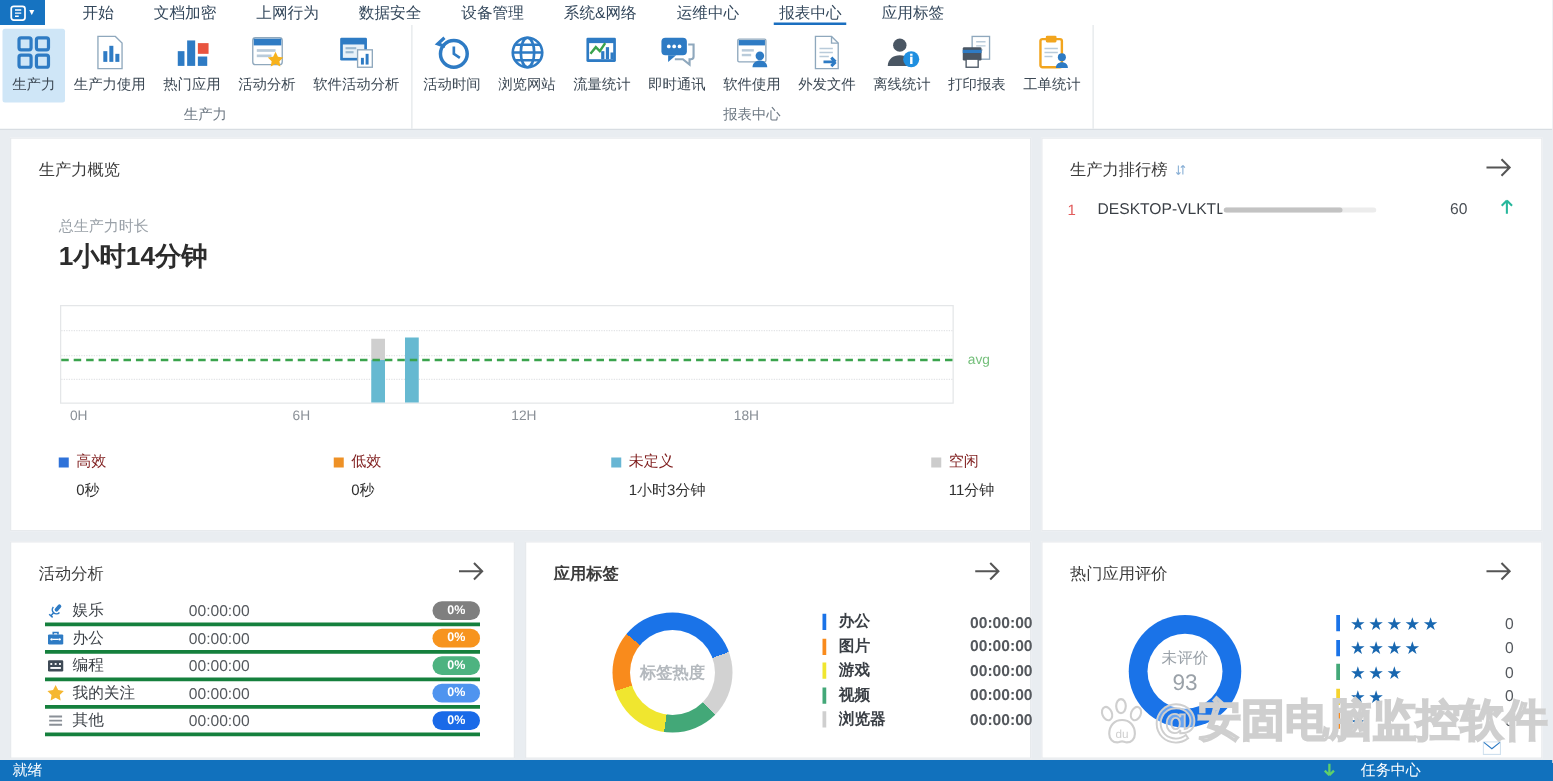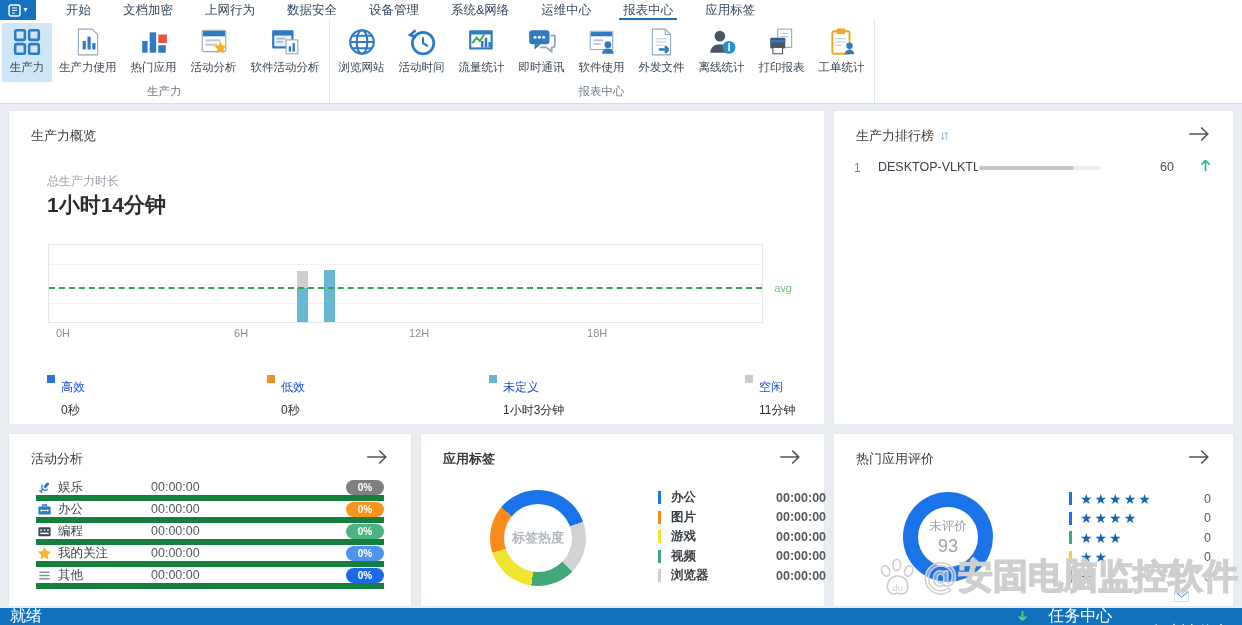--- a/index.html
+++ b/index.html
@@ -47,37 +47,37 @@
               border:1px solid #e4e6e8; background:#fff; }
   .grid-line { position:absolute; left:0; right:0; height:0; border-top:1px dotted #e2e4e6; }
   .avg-line { position:absolute; left:0; right:0; height:0; border-top:2px dashed #3aa34d; }
   .avg-label { position:absolute; right:-30px; top:-7px; font-size:11px; color:#76c07c; }
   .ov-bar-seg { position:absolute; width:11px; }
   .ov-axis { position:absolute; left:39px; top:216px; width:715px; height:14px; }
   .ov-tick { position:absolute; transform:translateX(-50%); font-size:11px; color:#8a9097; }
   .ov-legend-item { position:absolute; }
   .ov-legend-name { font-size:12px; color:#6b7publicity278; display:flex; align-items:center; gap:6px; }
   .ov-sq { width:8px; height:8px; display:inline-block; }
-  .ov-legend-name span.t { font-size:12px; color:#1d4ed8;margin-top:18px; }
+  .ov-legend-name span.t { font-size:12px; color:#7f1d1d; }
   .ov-legend-val { font-size:12px; color:#2f2f2f; margin:6px 0 0 14px; }
 
   
   #p-ranking { left:833px; top:110px; width:401px; height:315px; }
   .rk-row { position:absolute; left:0; top:46px; width:100%; height:24px; }
   .rk-rank { position:absolute; left:20px; top:4px; font-size:12px; color:#e15b5b; }
   .rk-name { position:absolute; left:44px; top:3px; font-size:12.5px; color:#3a3f45; width:100px;
              white-space:nowrap; overflow:hidden; }
   .rk-bar { position:absolute; left:145px; top:9px; width:122px; height:4px; background:#ececec; border-radius:2px; }
   .rk-fill { height:4px; background:#c3c3c3; border-radius:2px; }
   .rk-val { position:absolute; left:326px; top:3px; font-size:12.5px; color:#4a4f55; }
   .rk-trend { position:absolute; left:366px; top:1px; }
 
   
   #p-activity { left:8px; top:433px; width:404px; height:174px; }
-  .ac-row { position:absolute; left:27px; right:27px; height:22px; border-bottom:6px solid #15803d;
+  .ac-row { position:absolute; left:27px; right:27px; height:22px; border-bottom:3px solid #15803d;
             display:flex; align-items:center; }
   .ac-ic { width:16px; height:16px; margin-right:6px; display:flex; align-items:center; justify-content:center; }
   .ac-ic svg { width:15px; height:15px; }
   .ac-label { font-size:12.5px; color:#3a3f45; width:85px; }
   .ac-time { font-size:12.5px; color:#55595e; position:absolute; left:115px; }
   .ac-badge { position:absolute; right:0; min-width:38px; height:15px; border-radius:8px; color:#fff;
               font-size:10px; display:flex; align-items:center; justify-content:center; font-weight:bold; }
 
   
   #p-tags { left:420px; top:433px; width:405px; height:174px;font-weight:bold; }
@@ -101,21 +101,21 @@
 
   
   .watermark { position:absolute; left:878px; top:548px; width:360px; height:56px; display:flex;
                align-items:center; gap:4px; pointer-events:none; z-index:20; }
   .wm-text { font-size:35px; font-weight:bold; color:rgba(255,255,255,0.35);
              -webkit-text-stroke:1.5px #cfcfcf; letter-spacing:0px; white-space:nowrap;
              font-family:"DejaVu Sans",sans-serif; }
 
   
   .statusbar { position:absolute; left:0; bottom:0; width:100%; height:17px; background:#1171bd;
-               color:#fff; font-size:16px; display:flex; align-items:center; }
+               color:#fff; font-size:12px; display:flex; align-items:center; }
   .sb-left { padding-left:10px; }
   .sb-right { margin-left:auto; display:flex; align-items:center; gap:6px; padding-right:12px; }
   .sb-item { display:flex; align-items:center; gap:20px; cursor:pointer; }
   .sb-item + .sb-item { margin-left:14px;flex-direction:column; }
 </style>
 </head>
 <body>
 
 <div class="stage">
 
@@ -209,38 +209,38 @@
             <div class="rlabel">软件活动分析</div>
           </div>
         </div>
         <div class="rgroup-label">生产力</div>
       </div>
       <div class="rgroup">
         <div class="rgroup-buttons">
           <div class="rbtn">
             <div class="ric">
               <svg viewBox="0 0 28 28">
+                <circle cx="15" cy="15" r="10" fill="none" stroke="#2e7bc4" stroke-width="2.6"></circle>
+                <path d="M15 9.5V15l4.5 3" stroke="#2e7bc4" stroke-width="2" fill="none"></path>
+                <path d="M8 3L3 7.5l5.5 2" fill="none" stroke="#2e7bc4" stroke-width="2.4"></path>
+              </svg>
+            </div>
+            <div class="rlabel">活动时间</div>
+          </div>
+          <div class="rbtn">
+            <div class="ric">
+              <svg viewBox="0 0 28 28">
                 <g stroke="#2e7bc4" stroke-width="2" fill="none">
                   <circle cx="14" cy="14" r="11"></circle>
                   <ellipse cx="14" cy="14" rx="5" ry="11"></ellipse>
                   <path d="M3.2 14h21.6M4.8 8.2h18.4M4.8 19.8h18.4"></path>
                 </g>
               </svg>
             </div>
             <div class="rlabel">浏览网站</div>
-          </div>
-          <div class="rbtn">
-            <div class="ric">
-              <svg viewBox="0 0 28 28">
-                <circle cx="15" cy="15" r="10" fill="none" stroke="#2e7bc4" stroke-width="2.6"></circle>
-                <path d="M15 9.5V15l4.5 3" stroke="#2e7bc4" stroke-width="2" fill="none"></path>
-                <path d="M8 3L3 7.5l5.5 2" fill="none" stroke="#2e7bc4" stroke-width="2.4"></path>
-              </svg>
-            </div>
-            <div class="rlabel">活动时间</div>
           </div>
           <div class="rbtn">
             <div class="ric">
               <svg viewBox="0 0 28 28">
                 <rect x="2" y="3" width="22" height="18" rx="1" fill="#2e7bc4"></rect>
                 <rect x="4" y="7" width="18" height="12" fill="#fff"></rect>
                 <path d="M5 15l4-5 3 3 4-6" stroke="#3aa34d" stroke-width="1.8" fill="none"></path>
                 <g fill="#2e7bc4">
                   <rect x="13" y="13" width="2.4" height="6"></rect>
                   <rect x="16.5" y="10" width="2.4" height="9"></rect>

